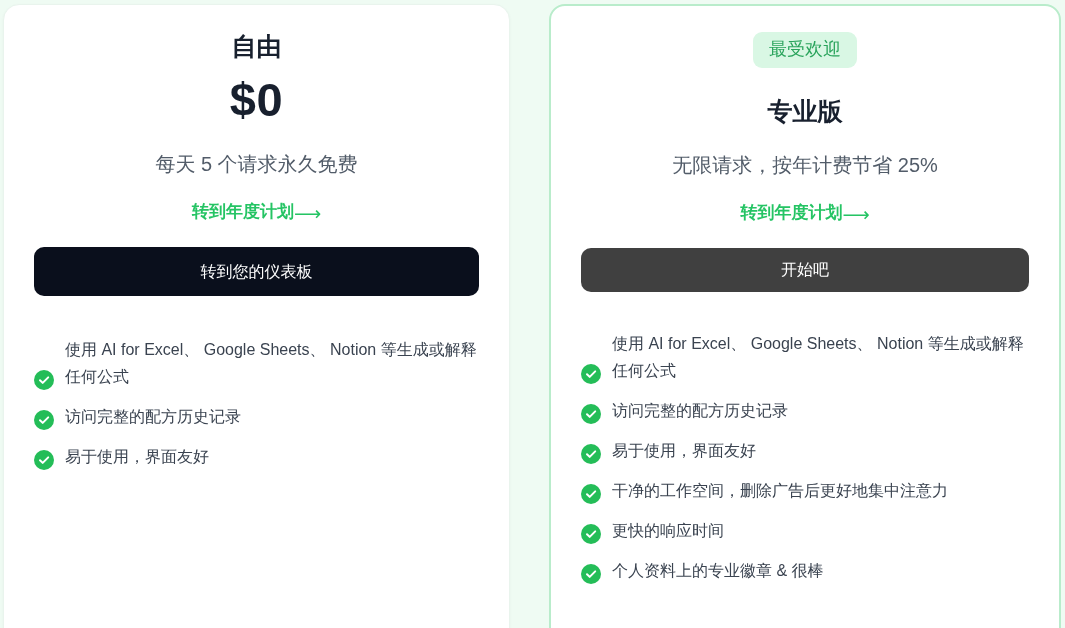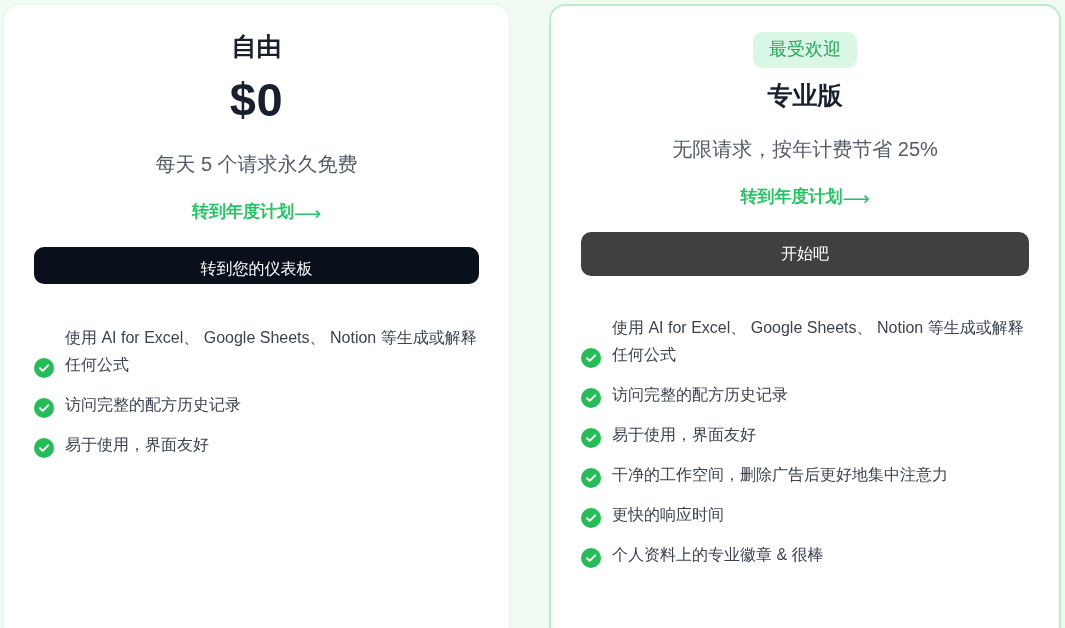--- a/index.html
+++ b/index.html
@@ -38,21 +38,21 @@
     padding: 8px 16px;
     border-radius: 9px;
     line-height: 1.1;
   }
   .plan-title {
     font-size: 25px;
     font-weight: 600;
     color: #18202e;
     line-height: 1.25;
   }
-  .card.pro .plan-title { margin-top: 12px; }
+  .card.pro .plan-title { margin-top: 28px; }
   .plan-price {
     font-size: 47px;
     font-weight: 700;
     color: #18202e;
     margin-top: 12px;
     line-height: 1.1;
     letter-spacing: 0.5px;
   }
   .plan-subtitle {
     margin-top: 25px;
@@ -77,21 +77,21 @@
     font-weight: 400;
     line-height: 1;
     transform: translateY(1px);
   }
   .cta {
     display: block;
     width: 100%;
     margin-top: 25px;
     border: none;
     border-radius: 10px;
-    height: 37px;
+    height: 49px;
     font-size: 16px;
     font-weight: 500;
     font-family: inherit;
     cursor: pointer;
     line-height: 43px;
     text-align: center;
   }
   .cta.dark { background: #0a0f1c; color: #ffffff; }
   .cta.green { background: #404040; color: #ffffff; height: 44px; line-height: 44px; }
   .features {

